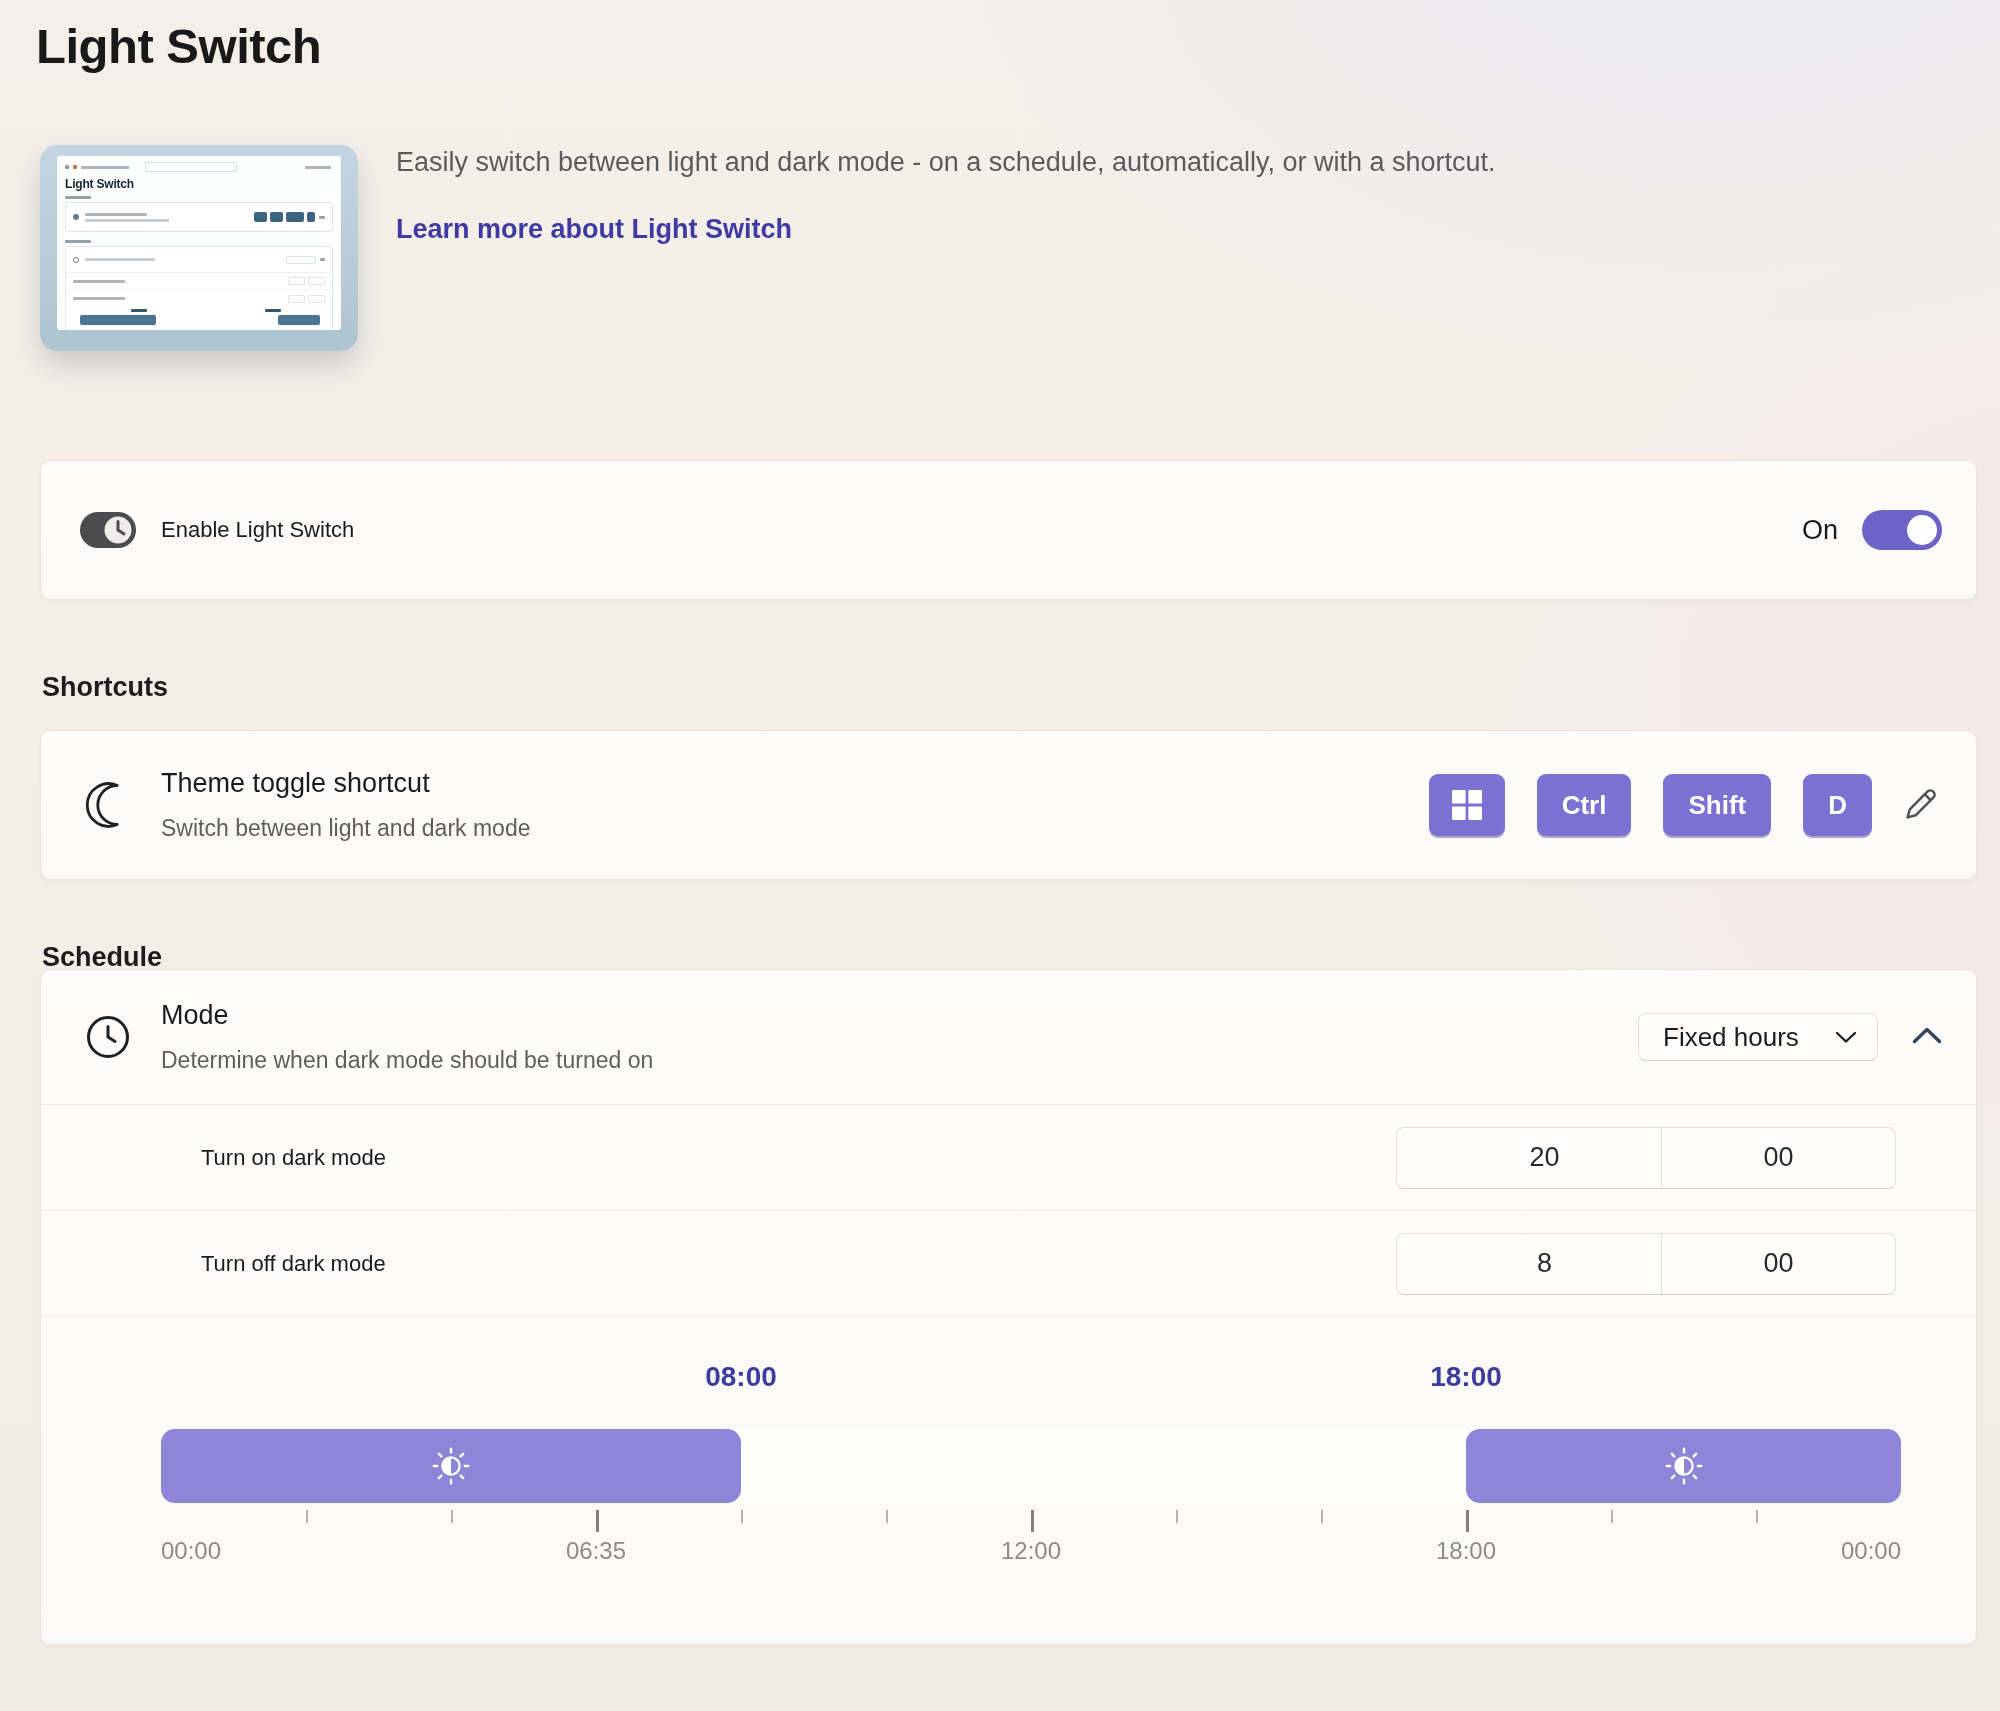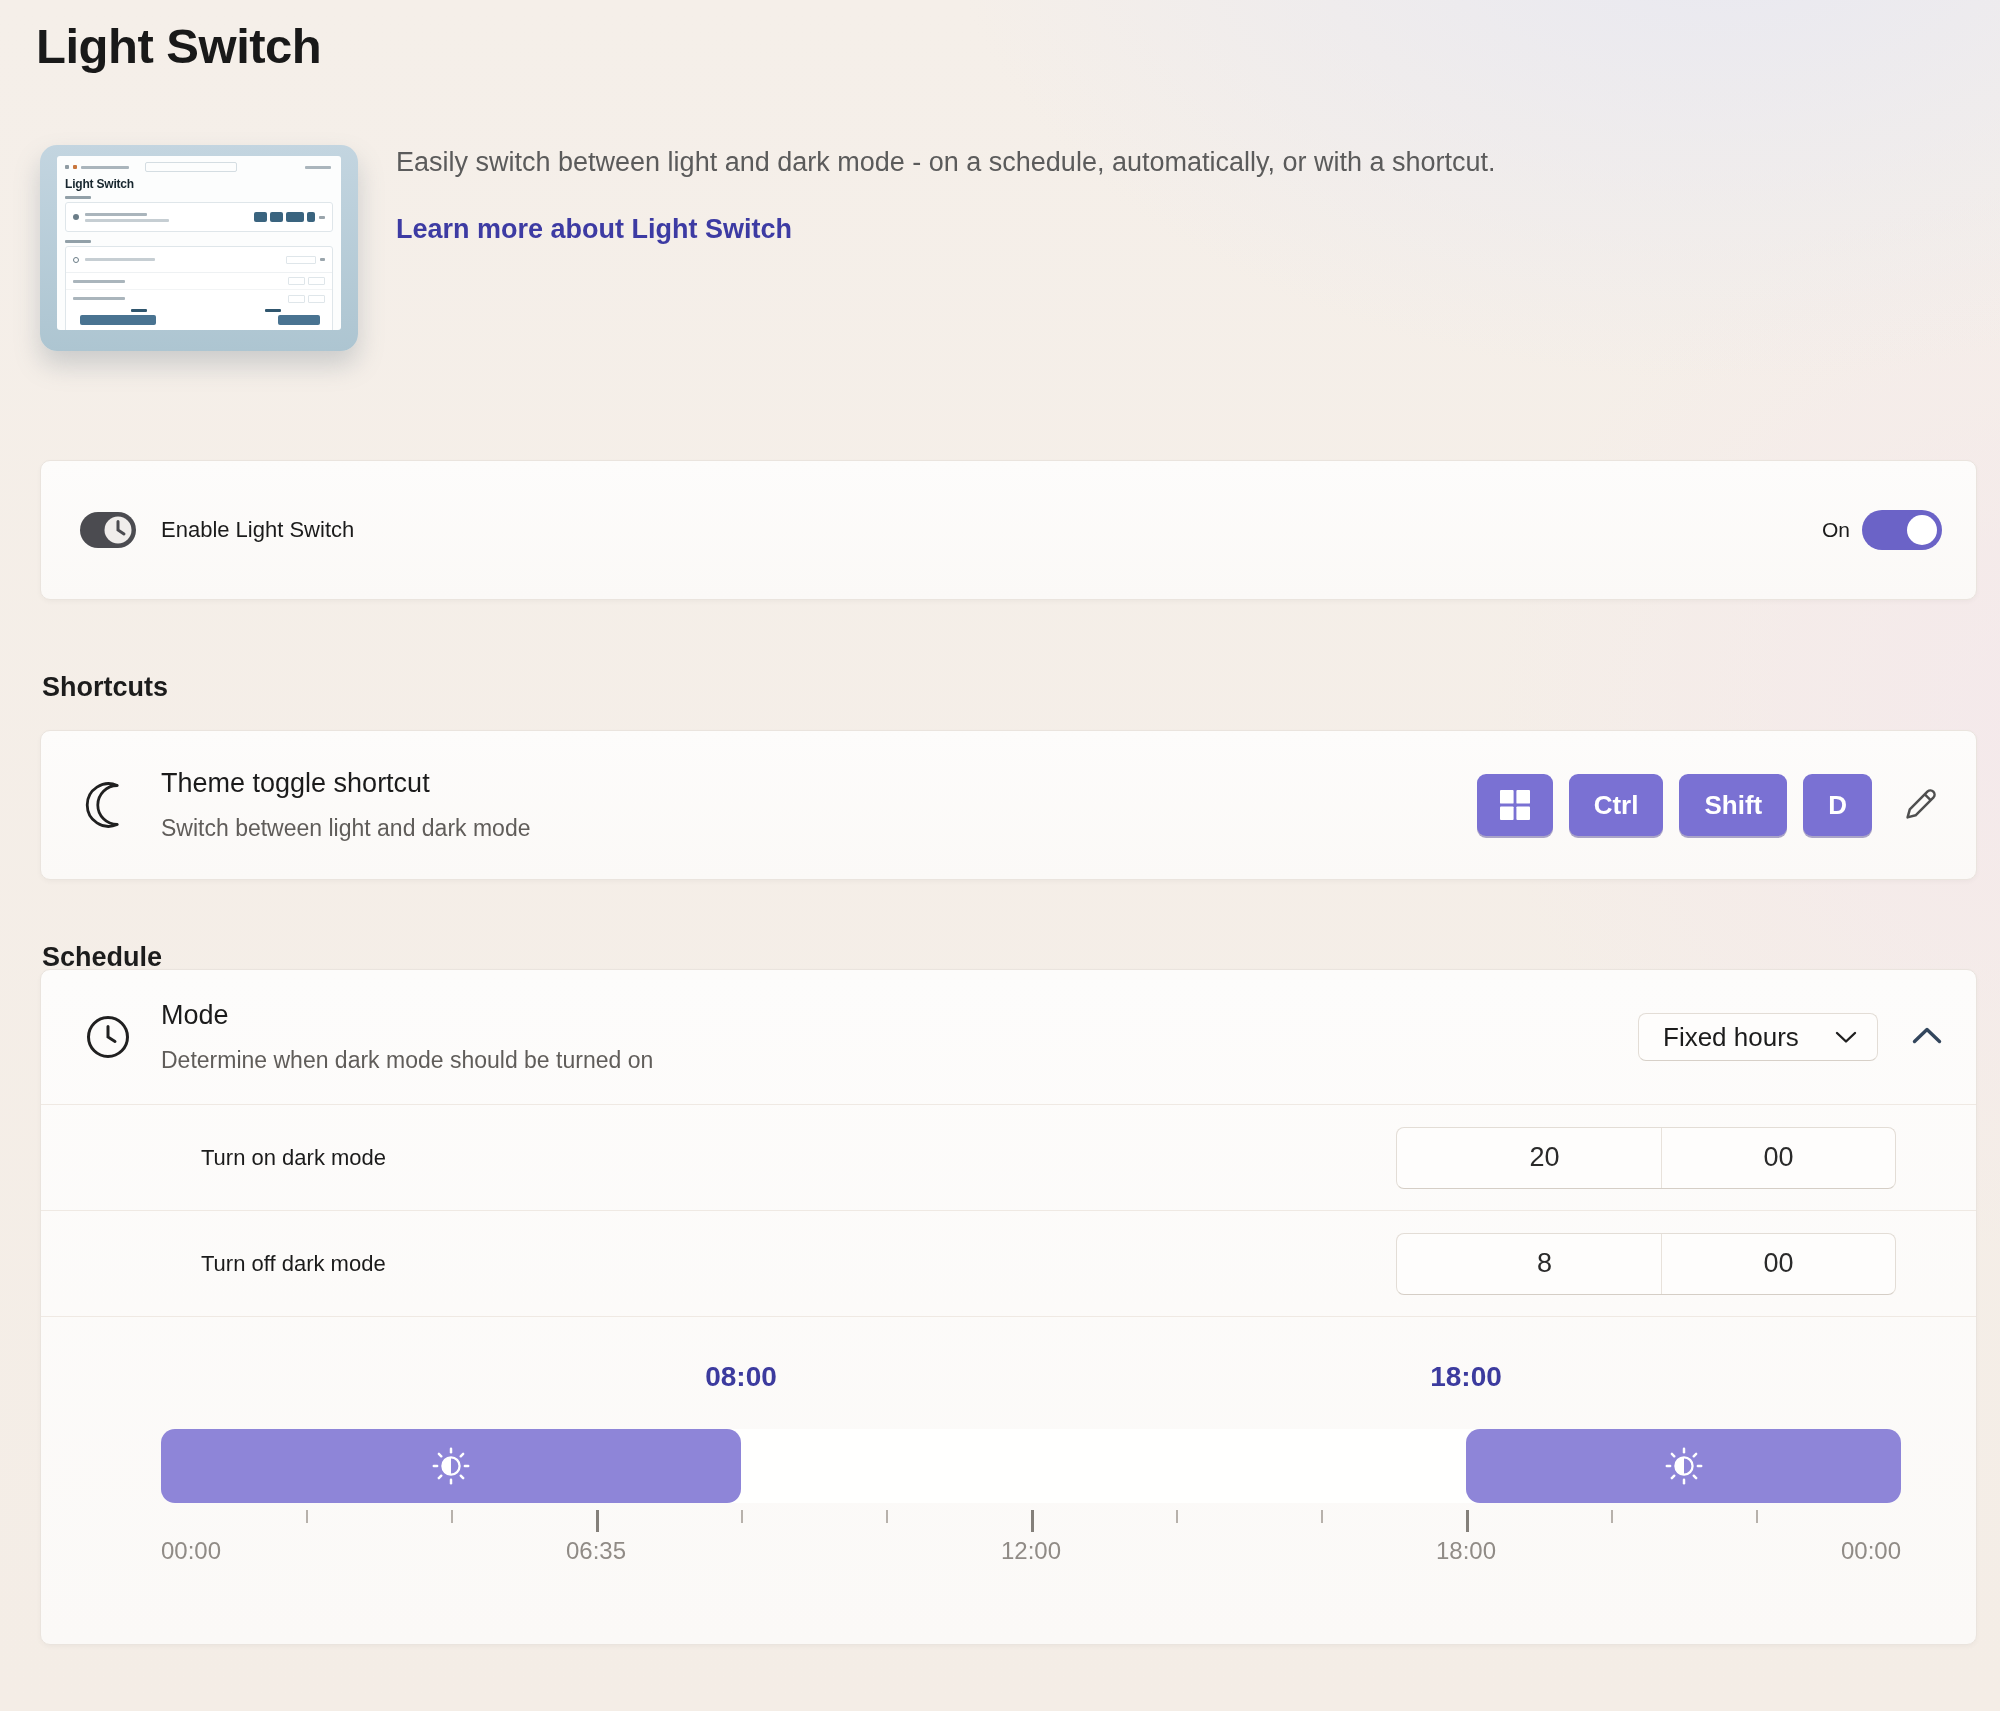--- a/index.html
+++ b/index.html
@@ -46,30 +46,30 @@
   .hrow { display:flex; align-items:center; padding:0 34px 0 38px; }
   .icon-box { width:58px; display:flex; justify-content:center; flex:none; }
   .row-label { font-size:22px; color:#1b1b1b; }
   .titles { margin-left:24px; }
   .title { font-size:27px; color:#1b1b1b; }
   .subtitle { font-size:23px; color:#605d5a; margin-top:16px; }
   .spacer { flex:1; }
 
   .enable-card { top:460px; height:140px; display:flex; align-items:center; padding:0 34px 0 38px; }
   .enable-card .row-label { margin-left:24px; }
-  .state-label { font-size:21px; margin-right:12px; }
+  .state-label { font-size:27px; margin-right:24px; }
   .toggle { width:80px; height:40px; border-radius:20px; background:var(--toggle,#6b63c7); position:relative; cursor:pointer; flex:none; }
   .toggle .knob { position:absolute; right:5px; top:5px; width:30px; height:30px; border-radius:50%; background:#fff; }
 
   .section-label { position:absolute; left:42px; font-size:27px; font-weight:600; color:#1c1c1c; }
   .sec-shortcuts { top:672px; }
   .sec-schedule { top:942px; }
 
   .shortcut-card { top:730px; height:150px; display:flex; align-items:center; padding:0 32px 0 38px; }
-  .keys { display:flex; align-items:center; gap:16px; margin-left:auto; }
+  .keys { display:flex; align-items:center; gap:32px; margin-left:auto; }
   .key { min-width:66px; height:62px; padding:0 25px; background:var(--accent,#7a71d3); border-radius:9px;
          color:#fff; font-size:26px; font-weight:700; display:flex; align-items:center; justify-content:center;
          box-shadow:0 2px 0 rgba(70,60,140,.45); }
   .key.win { width:76px; padding:0; }
   .pencil-btn { margin-left:24px; width:48px; height:48px; display:flex; align-items:center; justify-content:center; cursor:pointer; background:none; border:none; padding:0; }
 
   .schedule-card { top:969px; height:676px; padding:0; }
   .mode-row { height:134px; }
   .dropdown { margin-left:auto; width:240px; height:48px; background:#fefdfc; border:1px solid #e3ddd6; border-bottom-color:#d7d0c8;
               border-radius:8px; display:flex; align-items:center; padding:0 20px 0 24px; font-size:26px; color:#1c1c1c; cursor:pointer; }

